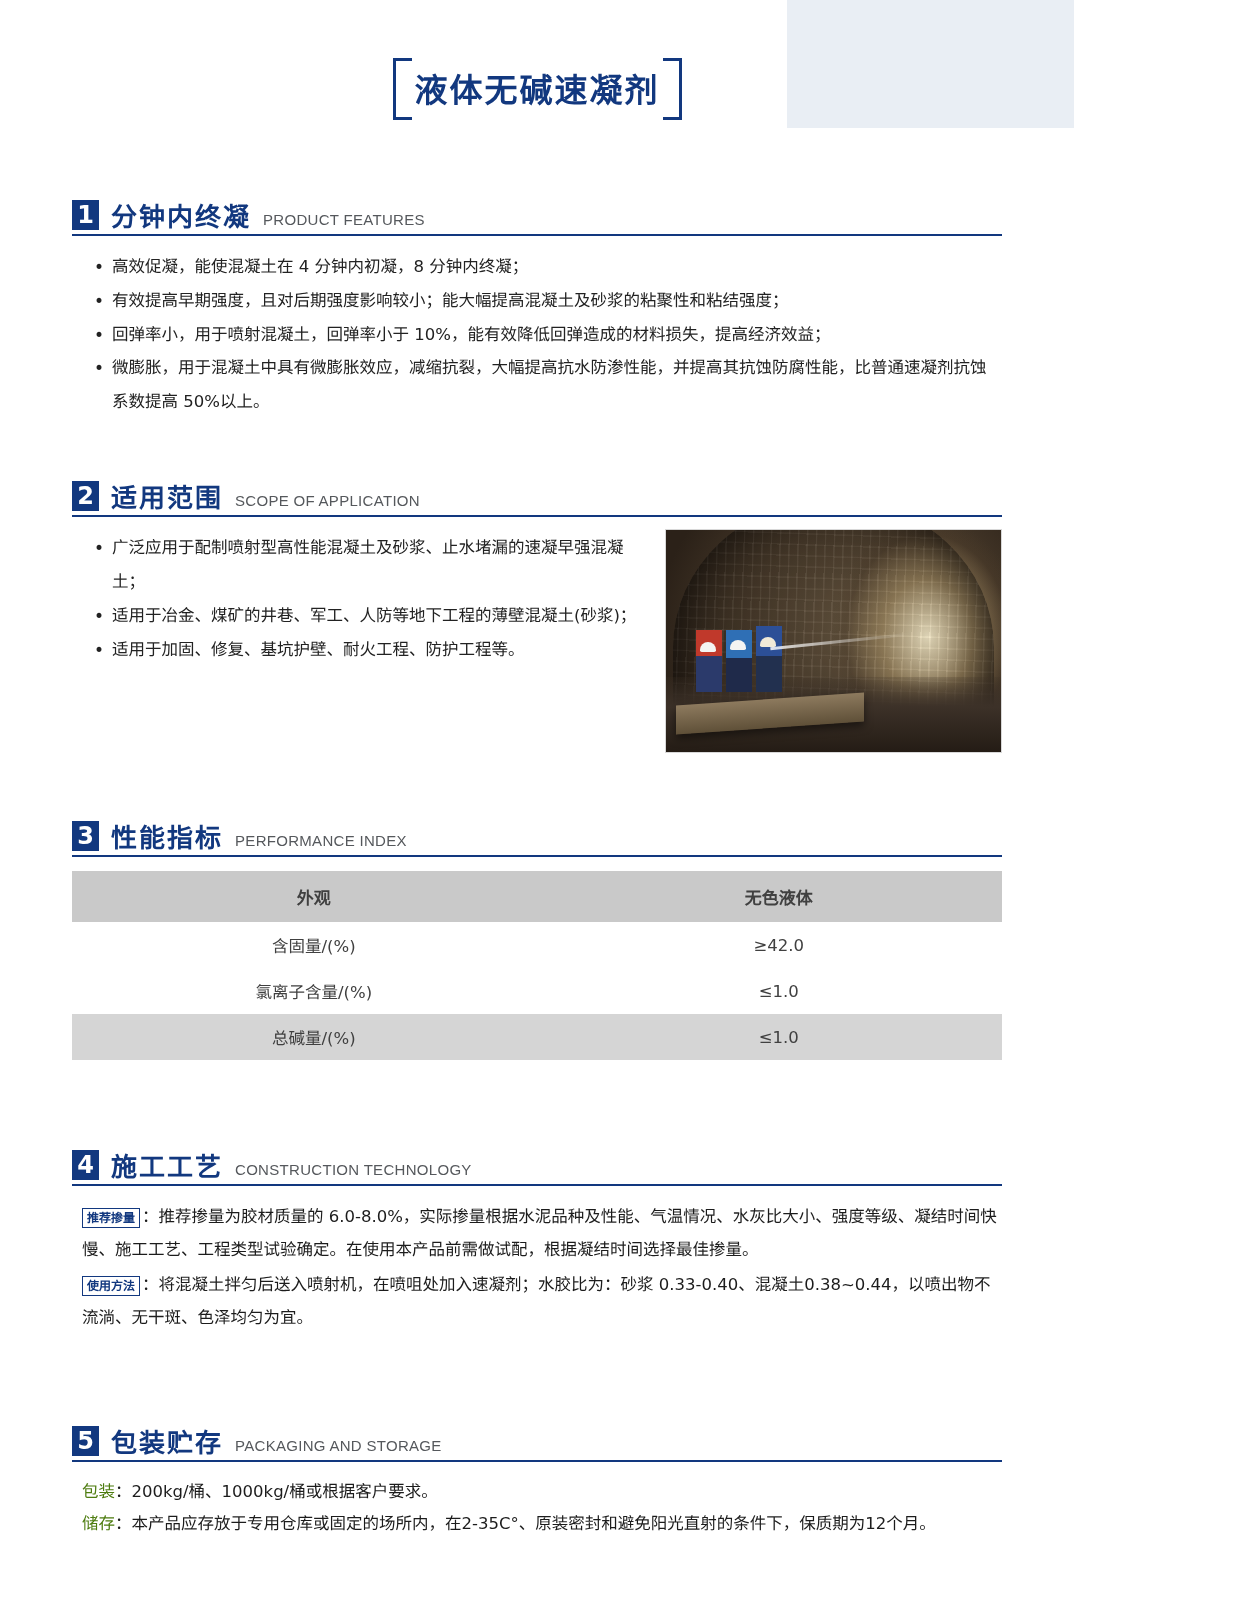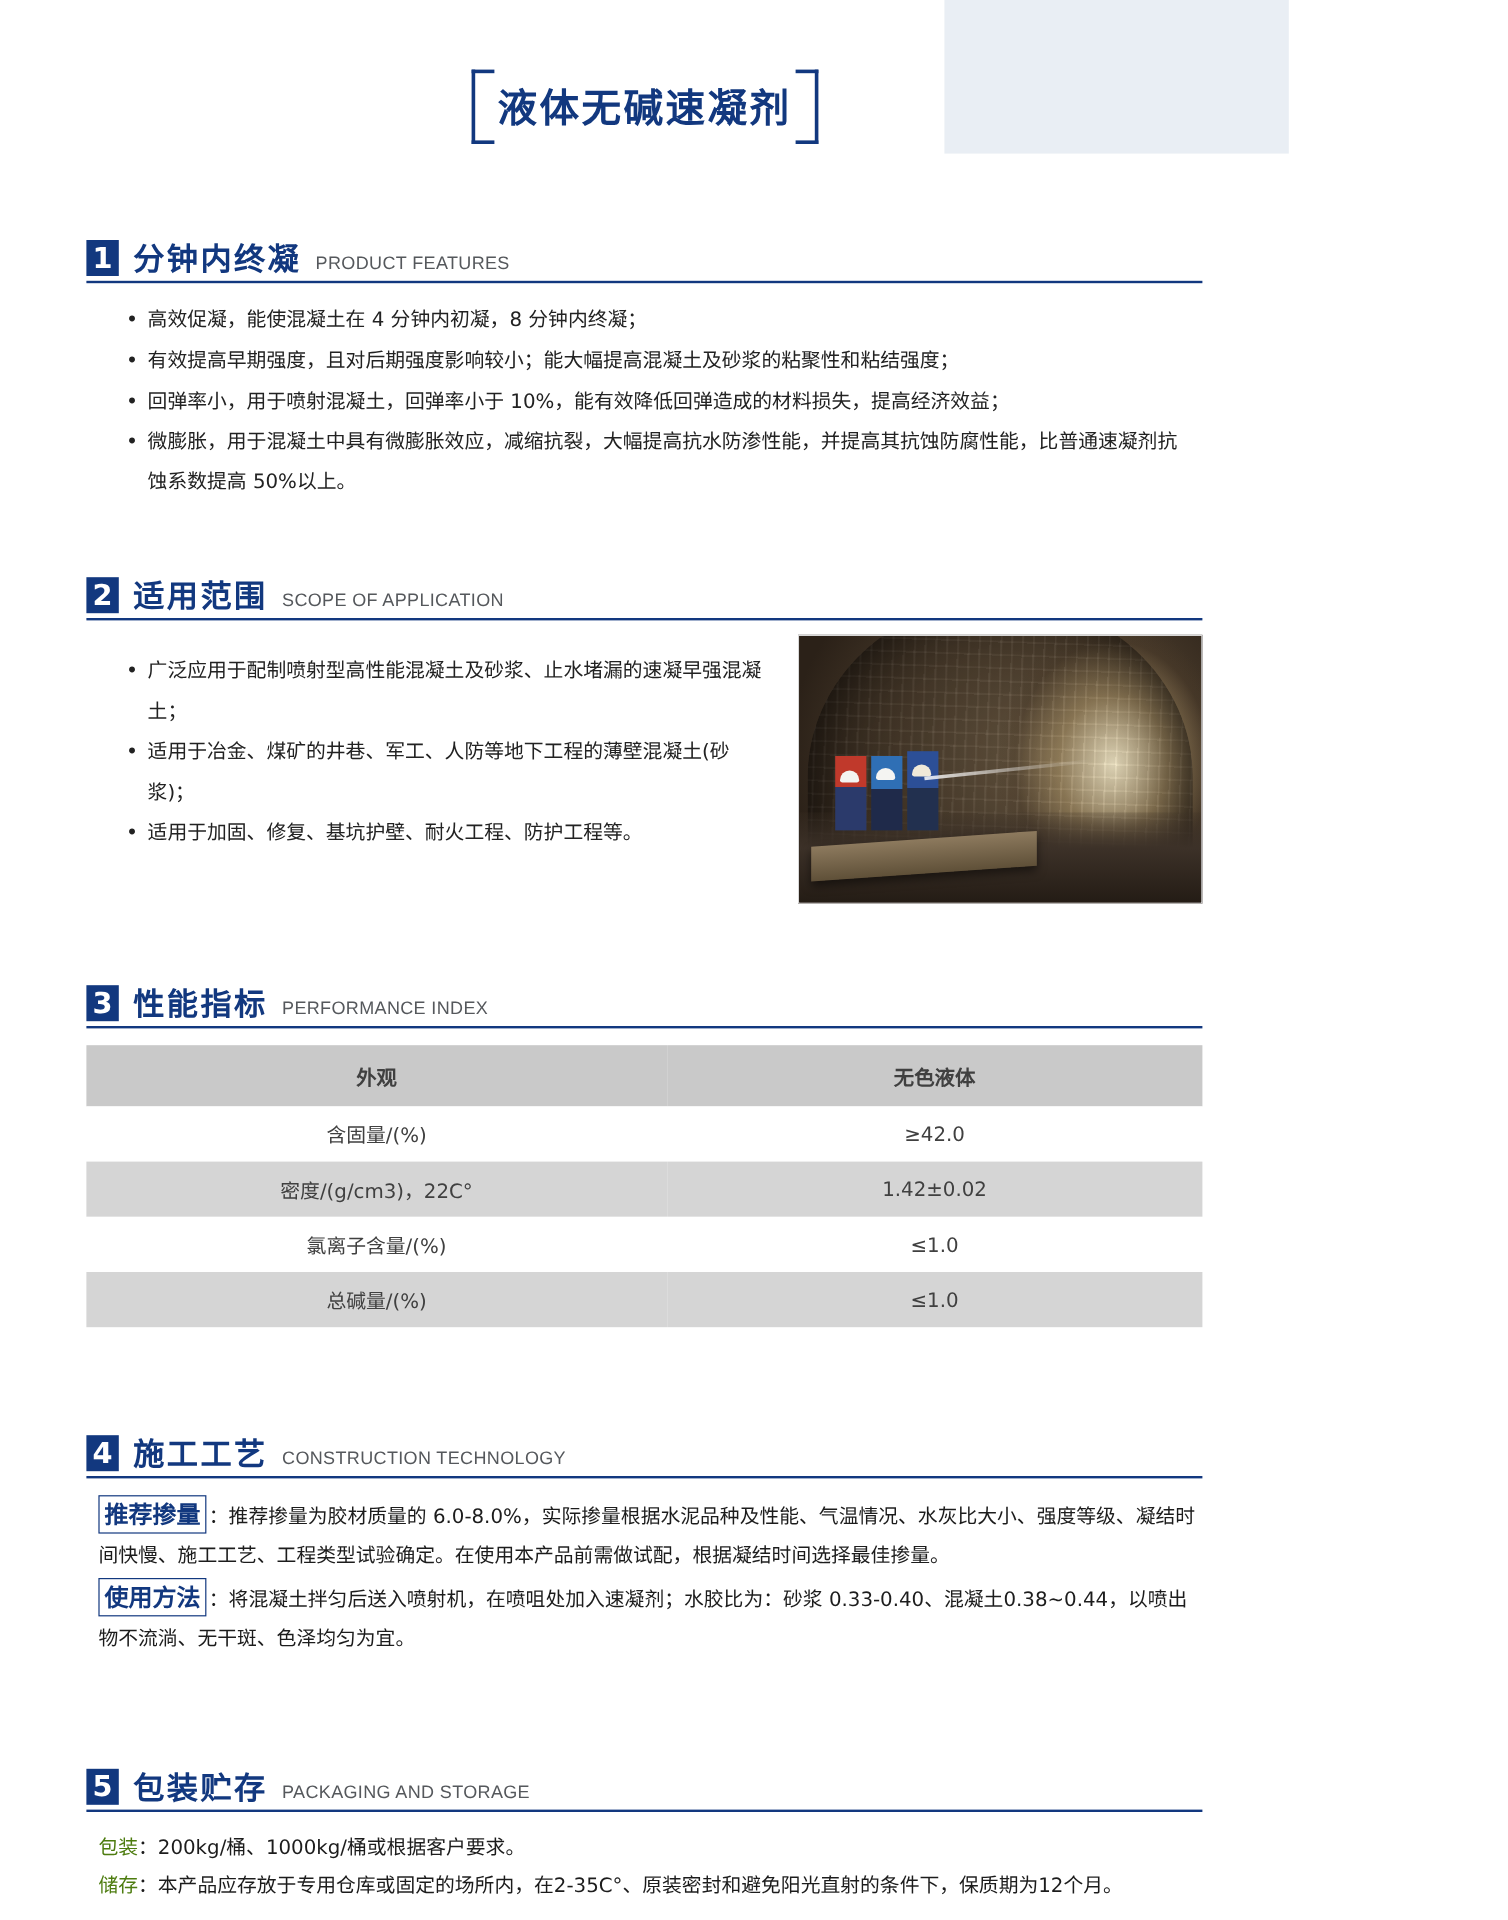--- a/index.html
+++ b/index.html
@@ -107,21 +107,21 @@
     color: #55585c;
     letter-spacing: 0.3px;
     line-height: 1.1;
     padding-bottom: 2px;
     font-family: "Liberation Sans", sans-serif;
   }
 
   
   ul.bullets {
     list-style: none;
-    margin: 11px;
+    margin: 0;
     padding: 0 0 0 22px;
   }
   ul.bullets li {
     position: relative;
     font-size: 16.5px;
     line-height: 2.05;
     color: #222;
     padding-left: 18px;
     font-family: "DejaVu Sans", "Liberation Sans", sans-serif;
   }
@@ -255,21 +255,21 @@
     font-family: "DejaVu Sans", "Liberation Sans", sans-serif;
   }
   .tag {
     display: inline-block;
     color: #12387f;
     font-weight: bold;
     border: 1.5px solid #12387f;
     padding: 0 4px;
     margin-right: 2px;
     line-height: 1.5;
-    font-size: 20px;
+    font-size: 12px;
   }
 
   
   .pack-line {
     font-size: 16.5px;
     line-height: 1.95;
     color: #1c1c1c;
     margin-left: 10px;
     font-family: "DejaVu Sans", "Liberation Sans", sans-serif;
   }
@@ -342,24 +342,20 @@
     <table class="perf-table">
       <tbody>
         <tr class="head">
           <td class="c1">外观</td>
           <td class="c2">无色液体</td>
         </tr>
         <tr class="odd">
           <td class="c1">含固量/(%)</td>
           <td class="c2">≥42.0</td>
         </tr>
-        <tr class="even">
-          <td class="c1">密度/(g/cm3)，22C°</td>
-          <td class="c2">1.42±0.02</td>
-        </tr>
         <tr class="odd">
           <td class="c1">氯离子含量/(%)</td>
           <td class="c2">≤1.0</td>
         </tr>
         <tr class="even">
           <td class="c1">总碱量/(%)</td>
           <td class="c2">≤1.0</td>
         </tr>
       </tbody>
     </table>

